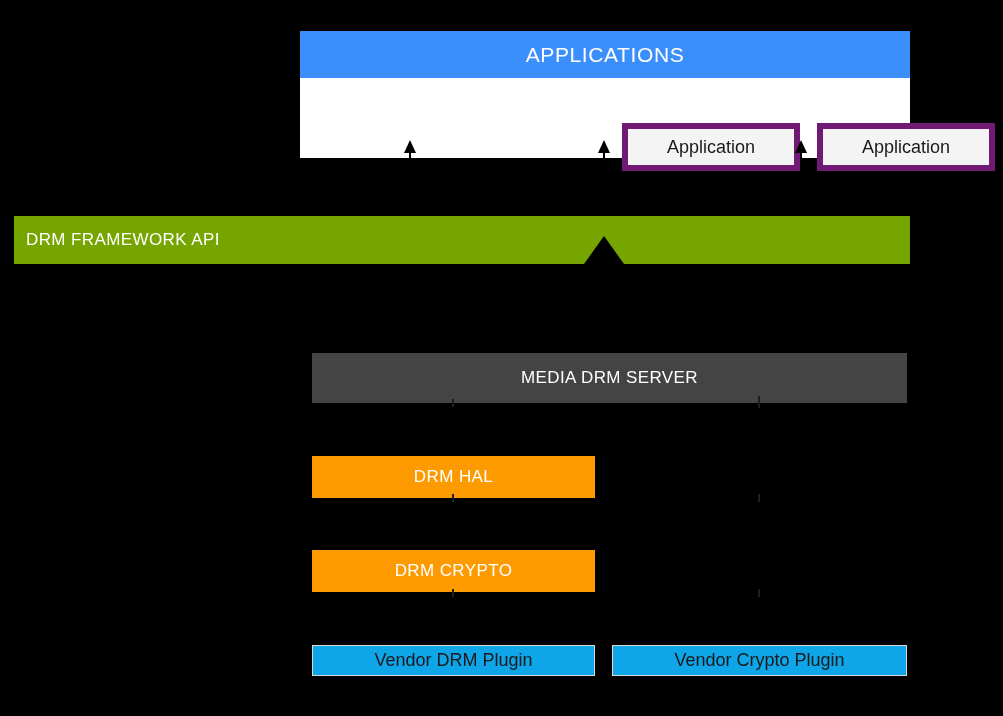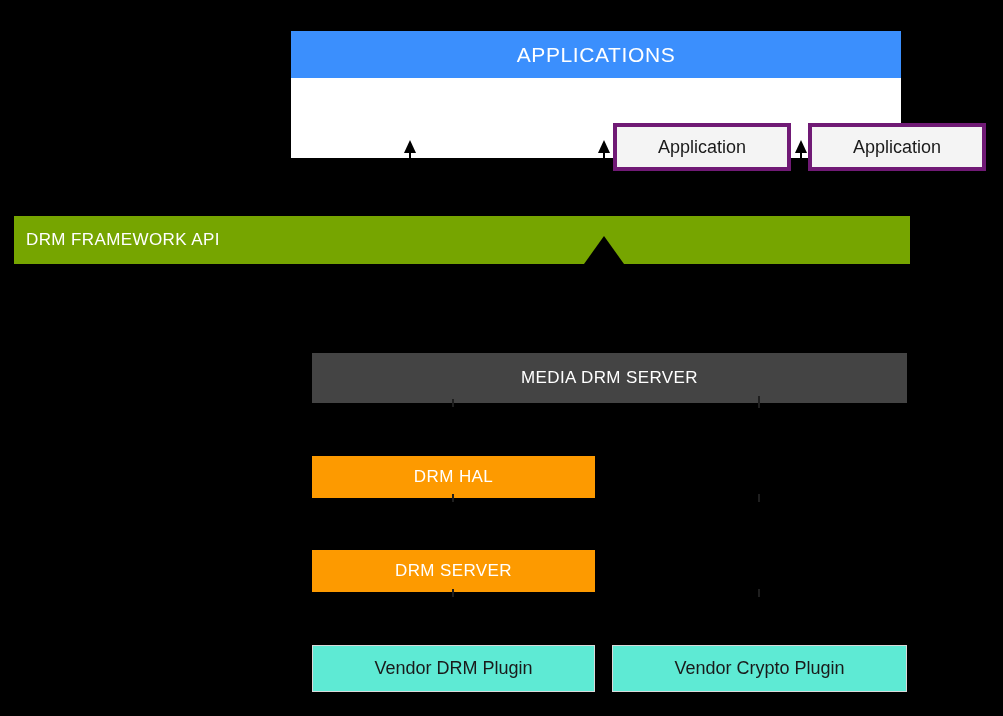--- a/index.html
+++ b/index.html
@@ -16,21 +16,21 @@
     position: relative;
     width: 1003px;
     height: 716px;
     background: #000000;
     overflow: hidden;
   }
 
   
   .apps-container {
     position: absolute;
-    left: 291px;
+    left: 300px;
     top: 31px;
     width: 610px;
     height: 127px;
     background: #ffffff;
     box-sizing: border-box;
   }
   .apps-header {
     position: absolute;
     left: 0;
     top: 0;
@@ -43,21 +43,21 @@
     display: flex;
     align-items: center;
     justify-content: center;
     box-sizing: border-box;
   }
   .app-box {
     position: absolute;
     top: 92px;
     height: 48px;
     background: #f4f4f4;
-    border: 4px solid #701a75;
+    border: 6px solid #701a75;
     box-sizing: border-box;
     display: flex;
     align-items: center;
     justify-content: center;
     color: #1a1a1a;
     font-size: 18px;
   }
   .app-box.a0 { left: 322px; width: 178px; }
   .app-box.a1 { left: 517px; width: 178px; }
 
@@ -109,24 +109,24 @@
     left: 312px; top: 353px; width: 595px; height: 50px;
     background: #444444; color: #ffffff;
     font-size: 17px; letter-spacing: 0.4px;
   }
   .bar-orange {
     background: #fd9a00; color: #ffffff;
     font-size: 17px; letter-spacing: 0.4px;
     height: 42px;
   }
   .bar-white {
-    background: #5eead4; color: #1a1a1a;
+    background: #0ea5e9; color: #1a1a1a;
     border: 1px solid #d9d9d9;
     font-size: 18px;
-    height: 47px;
+    height: 31px;
     text-align: center;
   }
   .col-left  { left: 312px; width: 283px; }
   .col-right { left: 612px; width: 295px; }
   .row-hal     { top: 456px; text-align: center; }
   .row-factory { top: 550px; }
   .row-plugin  { top: 645px; }
 
   
   .arrow {
@@ -203,21 +203,21 @@
   <div class="conn-stub" style="left:758px; top:396px; height:12px;"></div>
 
   <div class="bar bar-orange col-left row-hal">
     <span>DRM HAL</span>
   </div>
 
   <div class="conn-stub" style="left:452px; top:494px; height:8px;"></div>
   <div class="conn-stub" style="left:758px; top:494px; height:8px;"></div>
 
   <div class="bar bar-orange col-left row-factory">
-    <span>DRM SERVER</span>
+    <span>DRM CRYPTO</span>
   </div>
 
   <div class="conn-stub" style="left:452px; top:589px; height:8px;"></div>
   <div class="conn-stub" style="left:758px; top:589px; height:8px;"></div>
 
   <div class="bar bar-white col-left row-plugin">
     <span>Vendor DRM Plugin</span>
   </div>
   <div class="bar bar-white col-right row-plugin">
     <span>Vendor Crypto Plugin</span>

